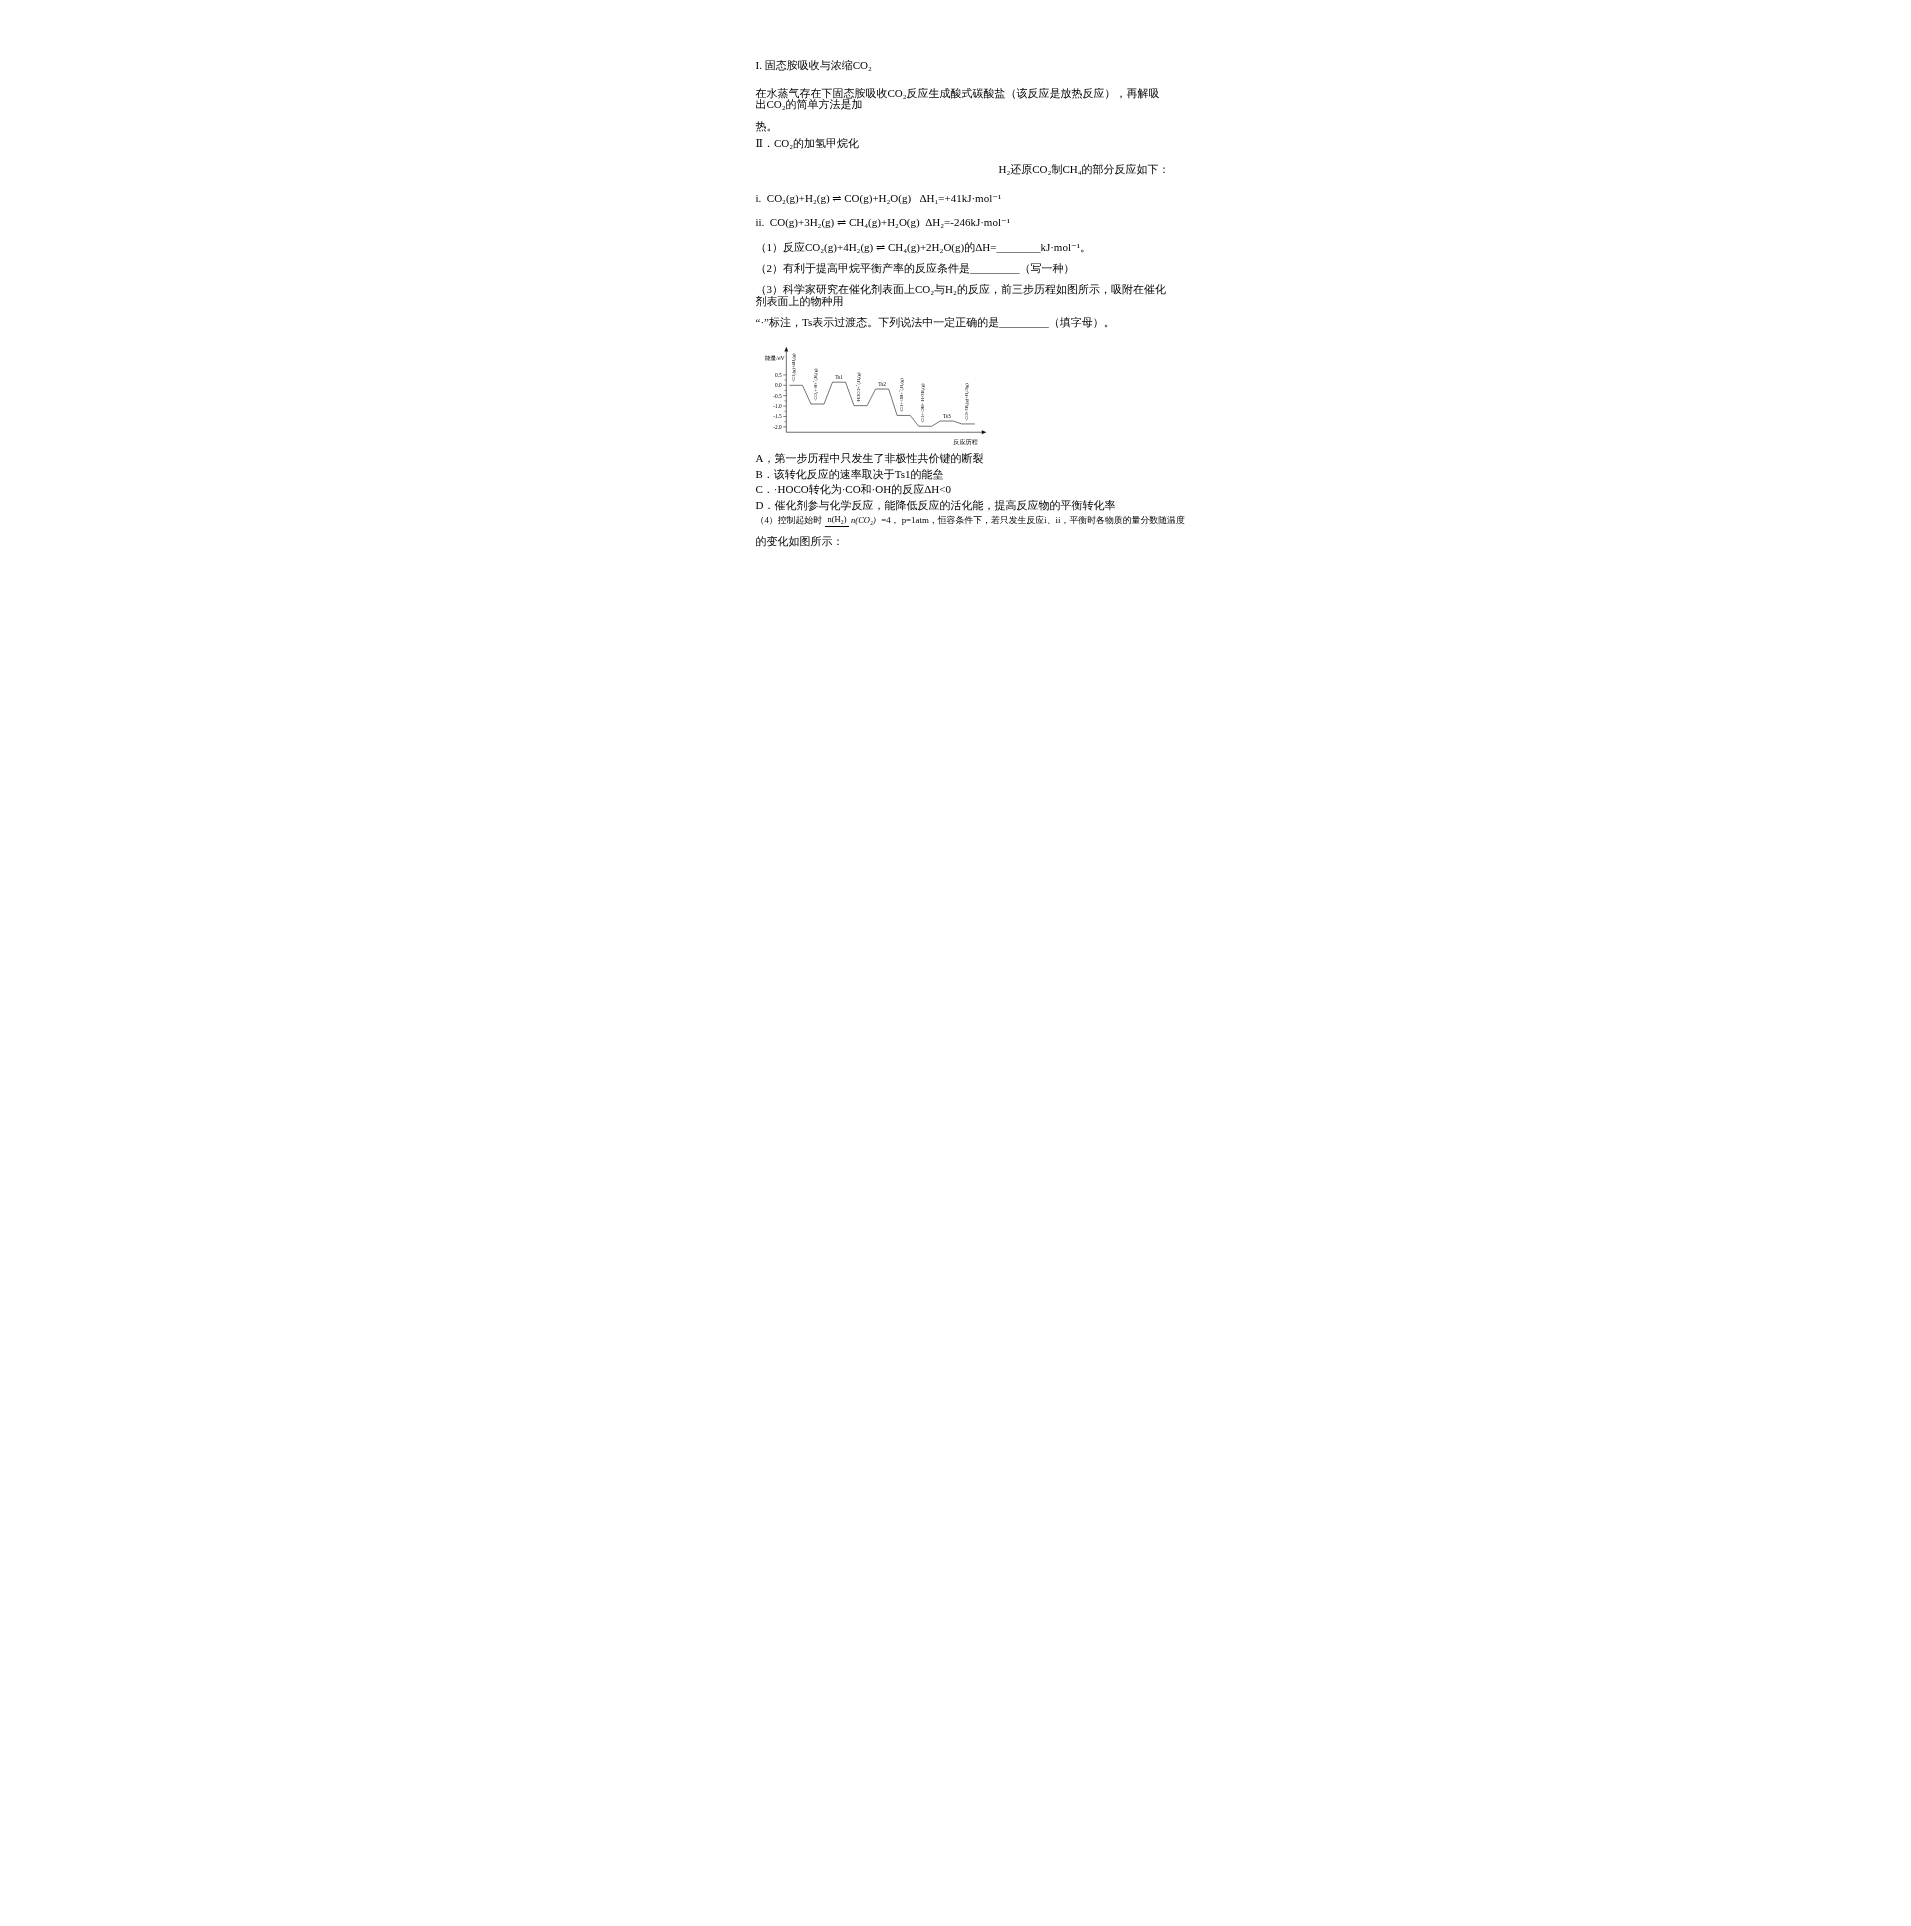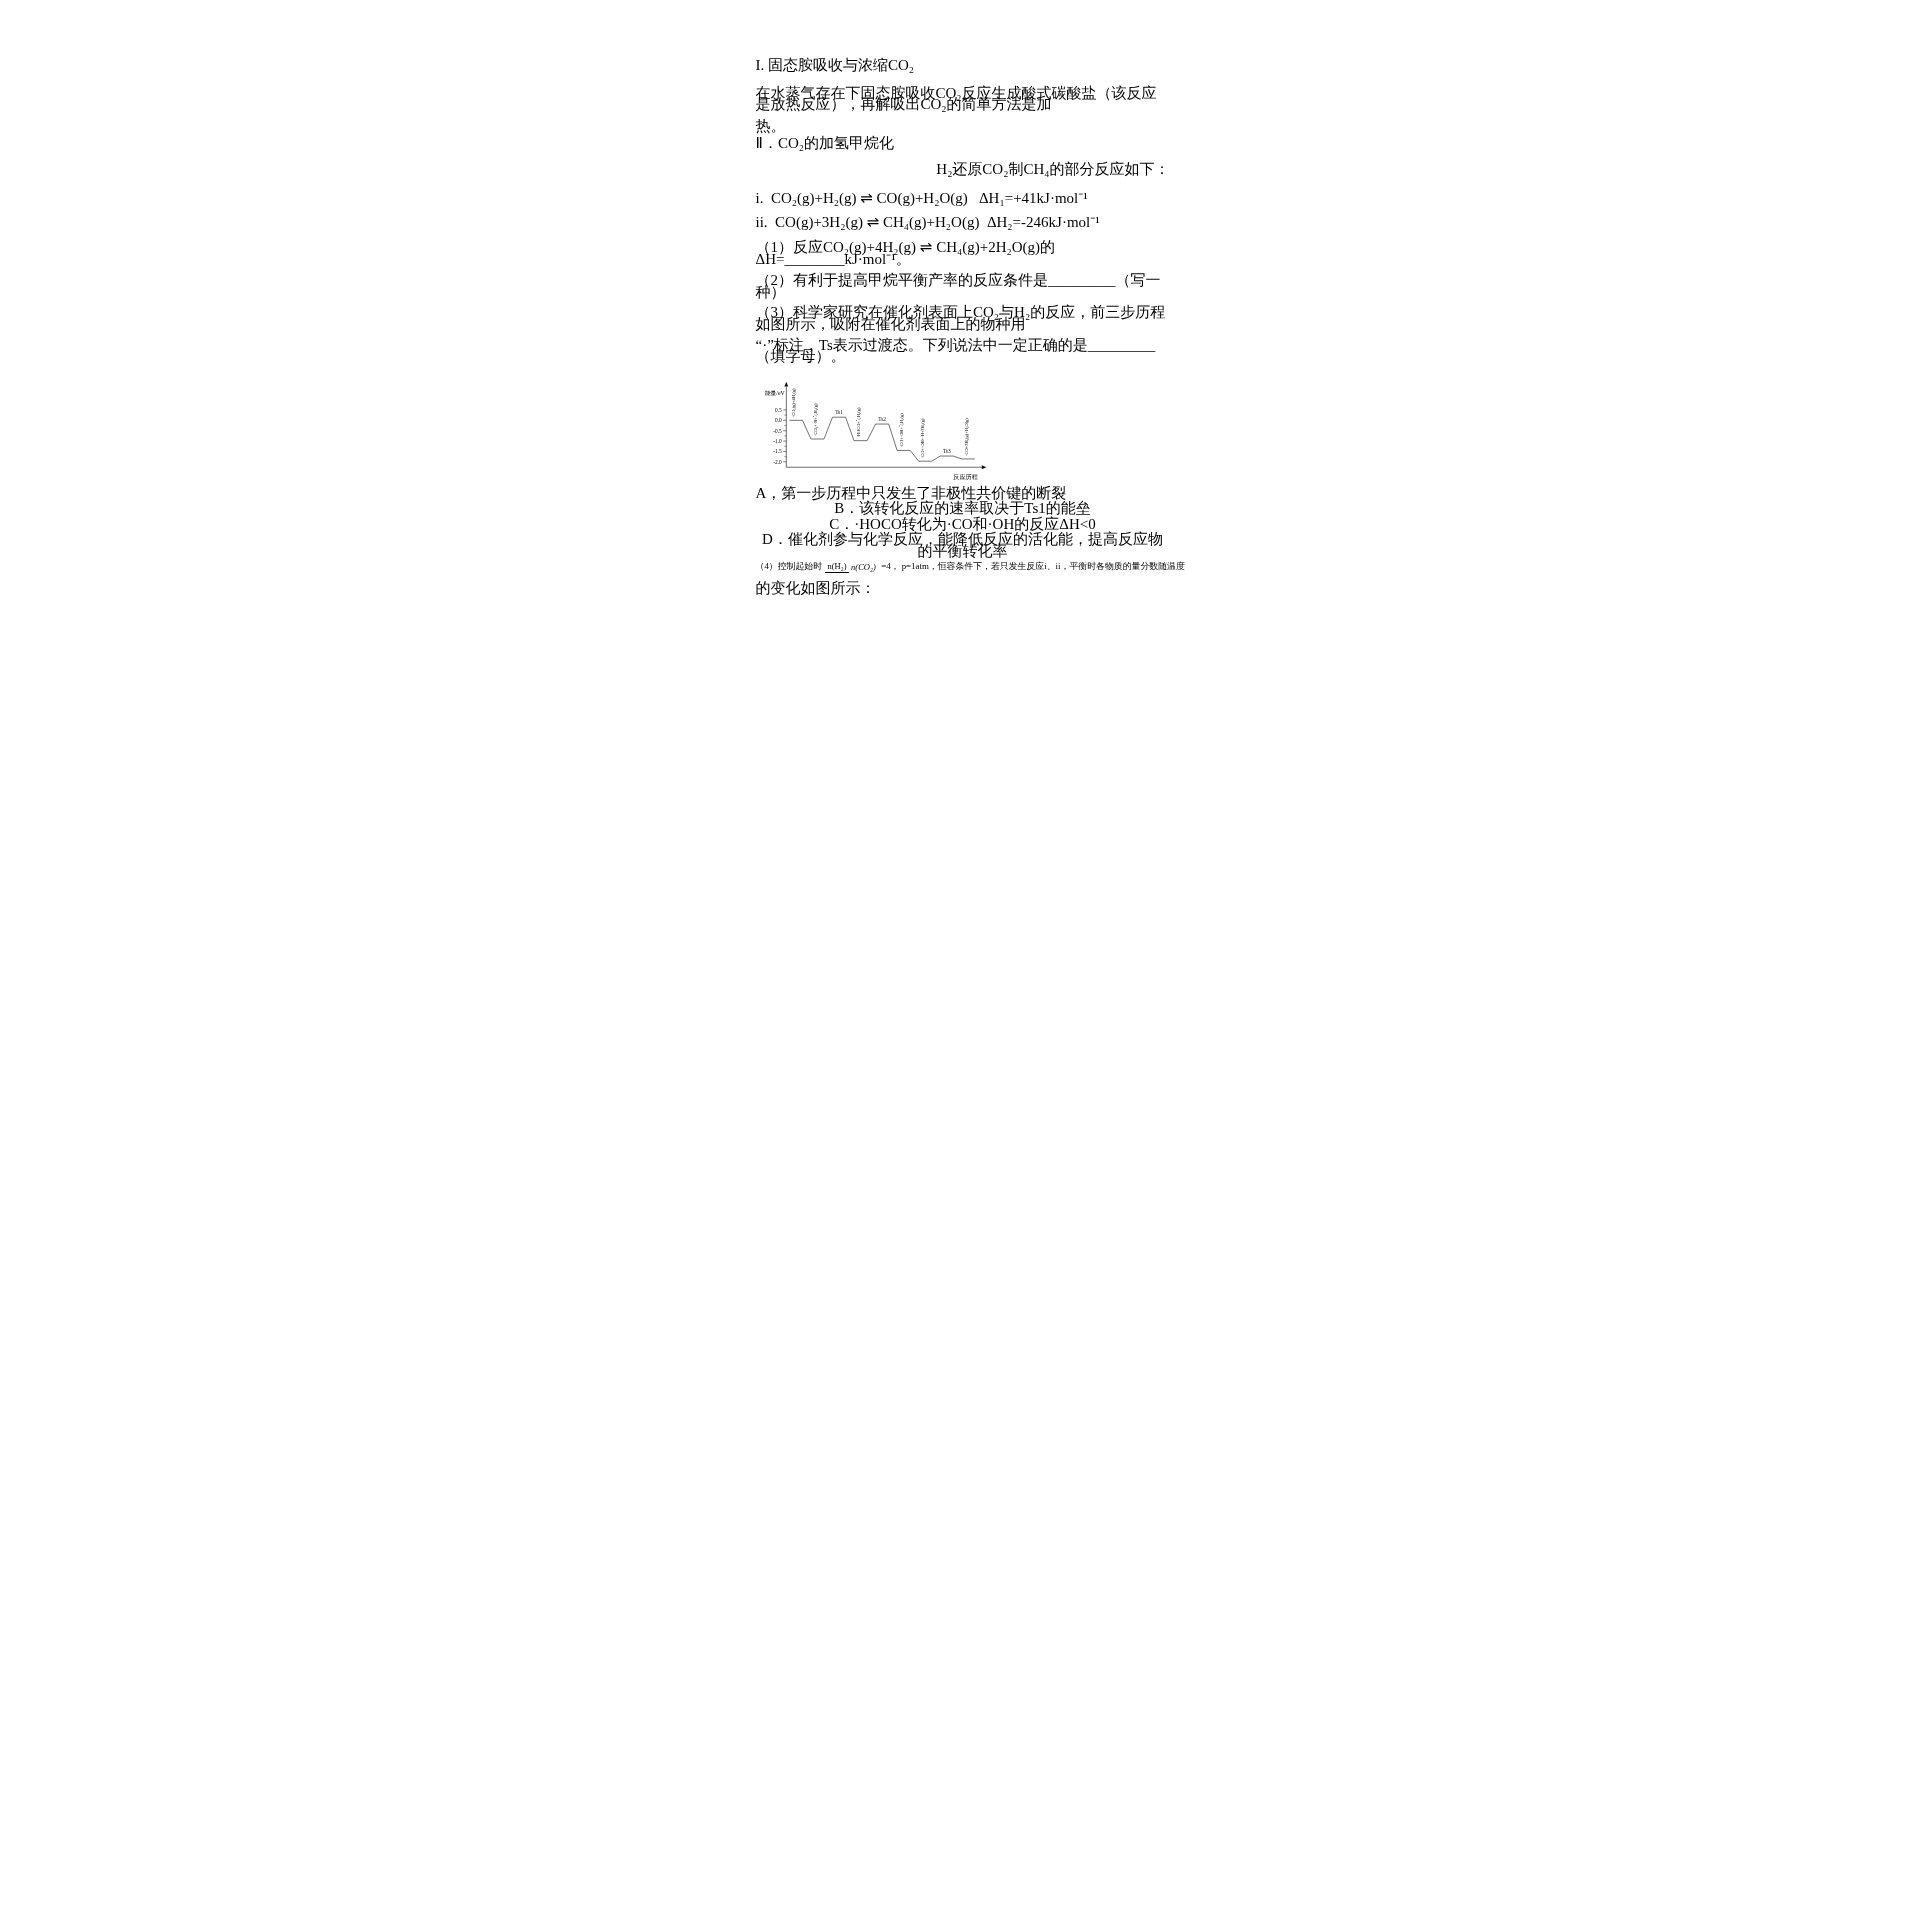--- a/index.html
+++ b/index.html
@@ -16,37 +16,36 @@
   }
   .content{
     position:absolute;
     left:39px;
     top:0;
     width:414px;
     padding-top:60px;
   }
   .content p{
     margin:0;
-    font-size:15px;
+    font-size:11px;
     line-height:11.6px;
     white-space:pre-wrap;
-    font-family:Liberation Serif, serif;
   }
   .mt-para1{margin-top:16px !important;}
   .mt-heat {margin-top:10px !important;}
   .mt-sec2 {margin-top:5.8px !important;}
   .mt-p2   {margin-top:14.6px !important;text-align:right;}
   .mt-ri   {margin-top:16.6px !important;}
   .mt-rii  {margin-top:13px !important;}
   .mt-q1   {margin-top:13.5px !important;}
   .mt-q2   {margin-top:9.6px !important;}
   .mt-q3a  {margin-top:9.2px !important;}
   .mt-q3b  {margin-top:9.2px !important;}
   .mt-optA {margin-top:1.9px  !important;}
-  .mt-opt  {margin-top:3.9px !important;text-align:center;}
+  .mt-opt  {margin-top:3.9px !important;}
   .chart-wrap{
     margin:7px 0 0 8.5px;
     width:227px;
     height:116px;
   }
   .q4row{
     display:flex;
     align-items:center;
     margin-top:3px;
     white-space:nowrap;

